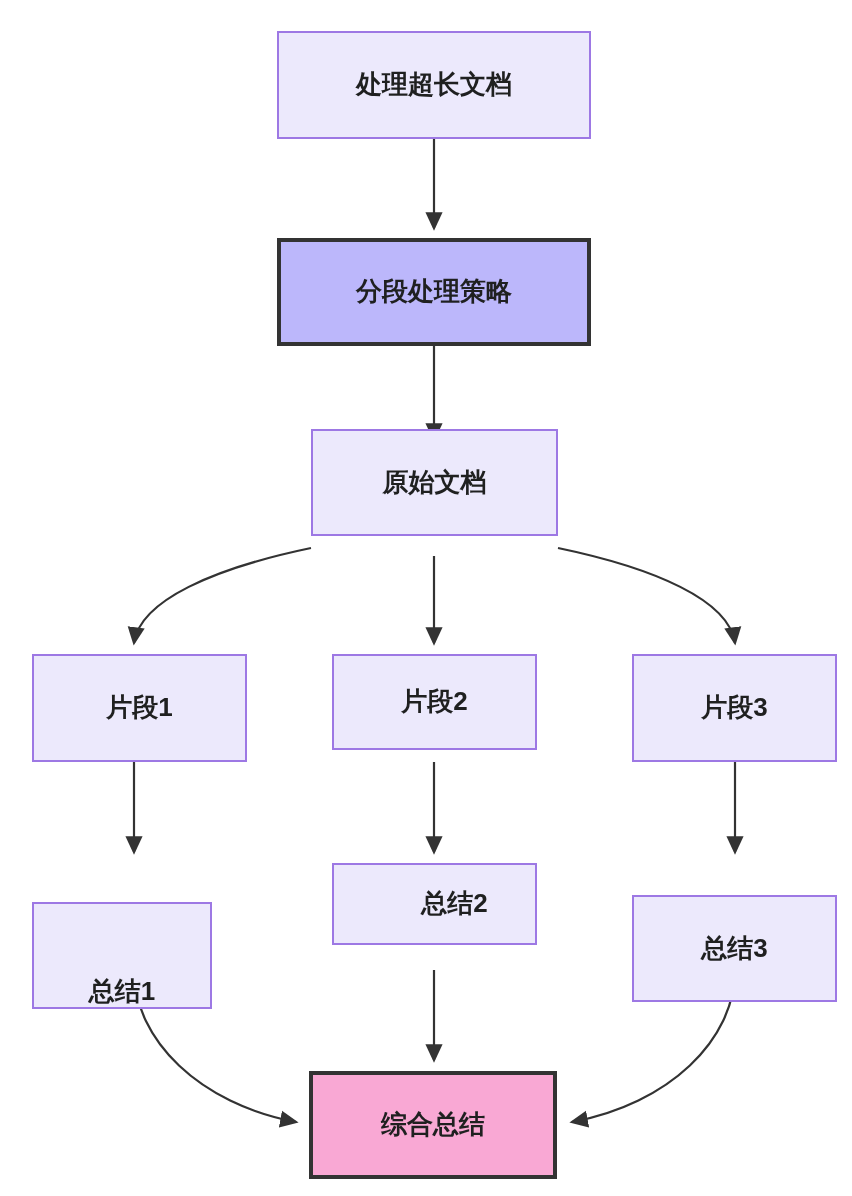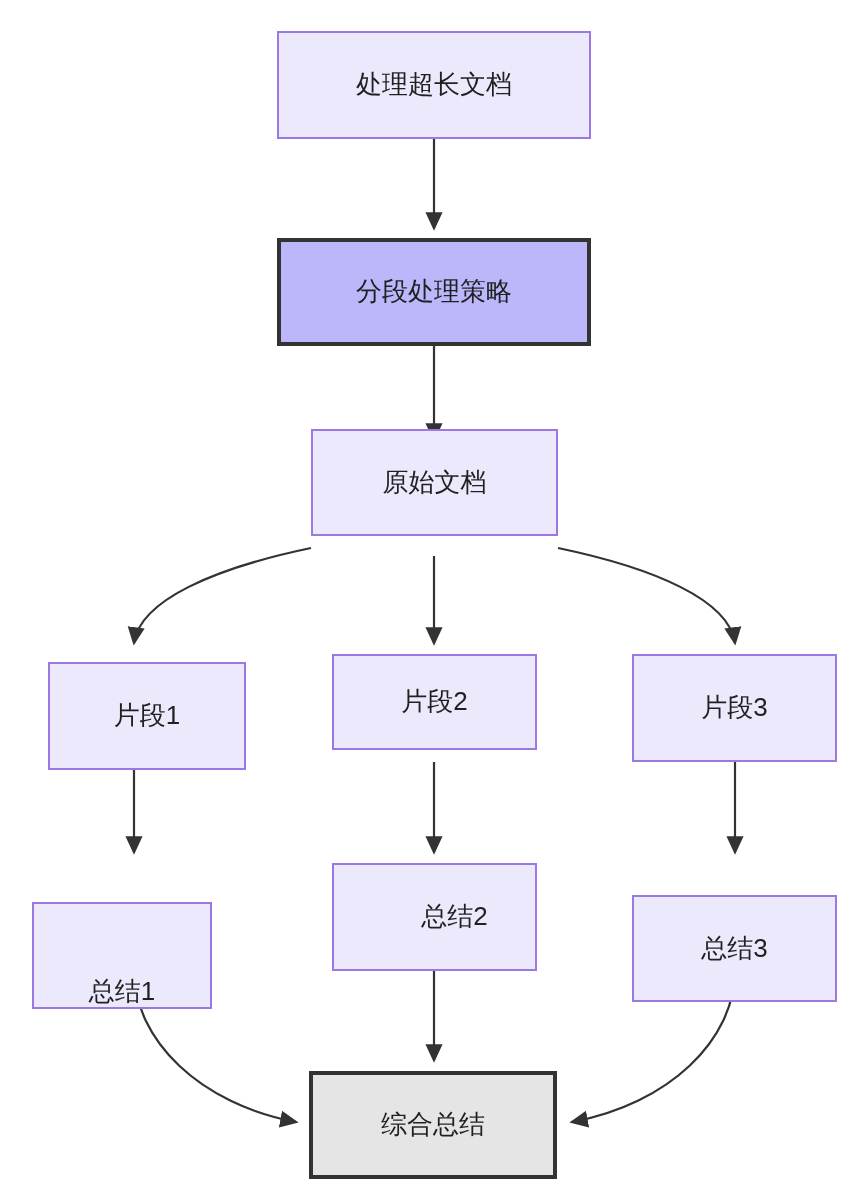--- a/index.html
+++ b/index.html
@@ -13,20 +13,21 @@
     position: relative;
     font-family: "Liberation Sans", "DejaVu Sans", sans-serif;
     overflow: hidden;
   }
   #flow-canvas {
     position: absolute;
     left: 0;
     top: 0;
     width: 852px;
     height: 1196px;
+    font-weight: bold;
   }
   .edge-layer {
     position: absolute;
     left: 0;
     top: 0;
     width: 852px;
     height: 1196px;
     pointer-events: none;
   }
   .node {
@@ -50,21 +51,21 @@
     font-size: 26px;
   }
   .style-highlight {
     background: #bcb7fb;
     border: 4px solid #333333;
     color: #1f2020;
     font-size: 26px;
     justify-content: center;
   }
   .style-result {
-    background: #e5e5e5;
+    background: #f9a8d4;
     border: 4px solid #333333;
     color: #1f2020;
     font-size: 26px;
   }
 </style>
 </head>
 <body>
 
 <div id="flow-canvas">
 
@@ -101,37 +102,37 @@
   </div>
 
   <div class="node style-highlight" style="left:277px; top:238px; width:314px; height:108px;">
     <span class="node-label">分段处理策略</span>
   </div>
 
   <div class="node style-plain" style="left:311px; top:429px; width:247px; height:107px;">
     <span class="node-label">原始文档</span>
   </div>
 
-  <div class="node style-plain" style="left:48px; top:654px; width:198px; height:108px;margin-top:8px;">
+  <div class="node style-plain" style="left:32px; top:654px; width:215px; height:108px;">
     <span class="node-label">片段1</span>
   </div>
 
   <div class="node style-plain" style="left:332px; top:654px; width:205px; height:96px;">
     <span class="node-label">片段2</span>
   </div>
 
   <div class="node style-plain" style="left:632px; top:654px; width:205px; height:108px;">
     <span class="node-label">片段3</span>
   </div>
 
   <div class="node style-plain" style="left:32px; top:902px; width:180px; height:107px;align-items:flex-end;">
     <span class="node-label">总结1</span>
   </div>
 
-  <div class="node style-plain" style="left:332px; top:863px; width:205px; height:108px;padding-left:40px;">
+  <div class="node style-plain" style="left:332px; top:863px; width:205px; height:82px;padding-left:40px;">
     <span class="node-label">总结2</span>
   </div>
 
   <div class="node style-plain" style="left:632px; top:863px; width:205px; height:107px;margin-top:32px;">
     <span class="node-label">总结3</span>
   </div>
 
   <div class="node style-result" style="left:309px; top:1071px; width:248px; height:108px;">
     <span class="node-label">综合总结</span>
   </div>

